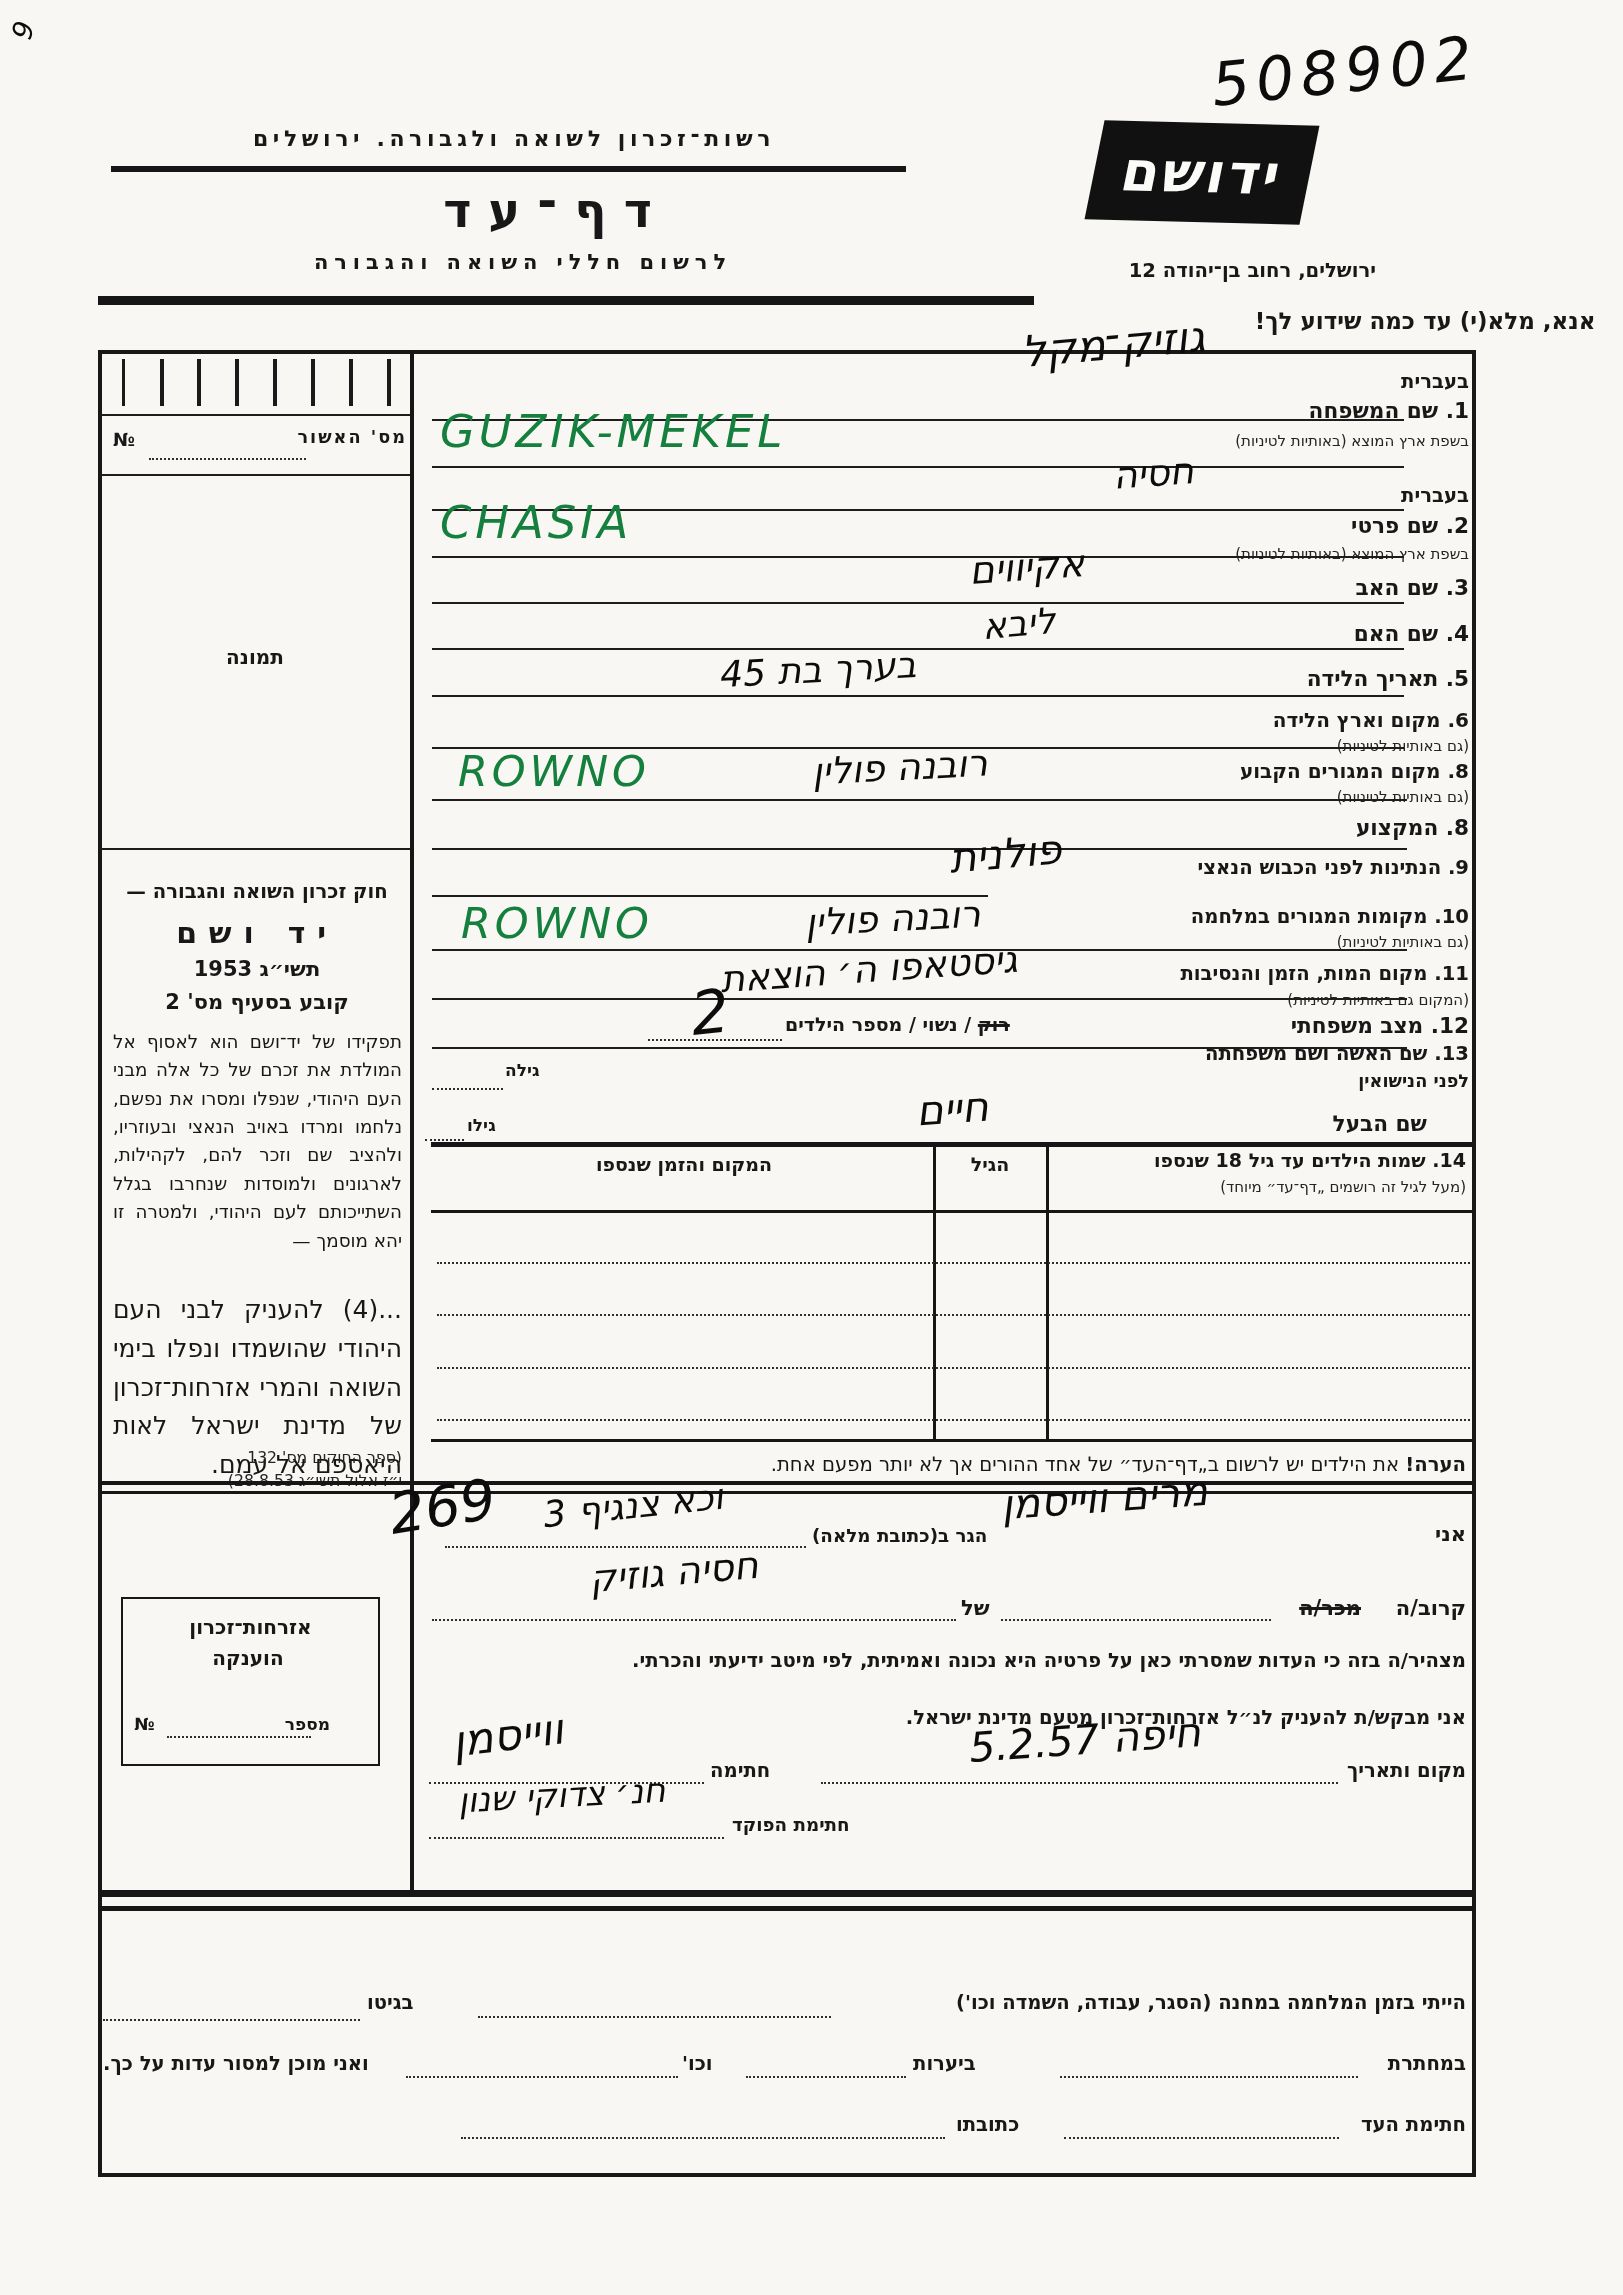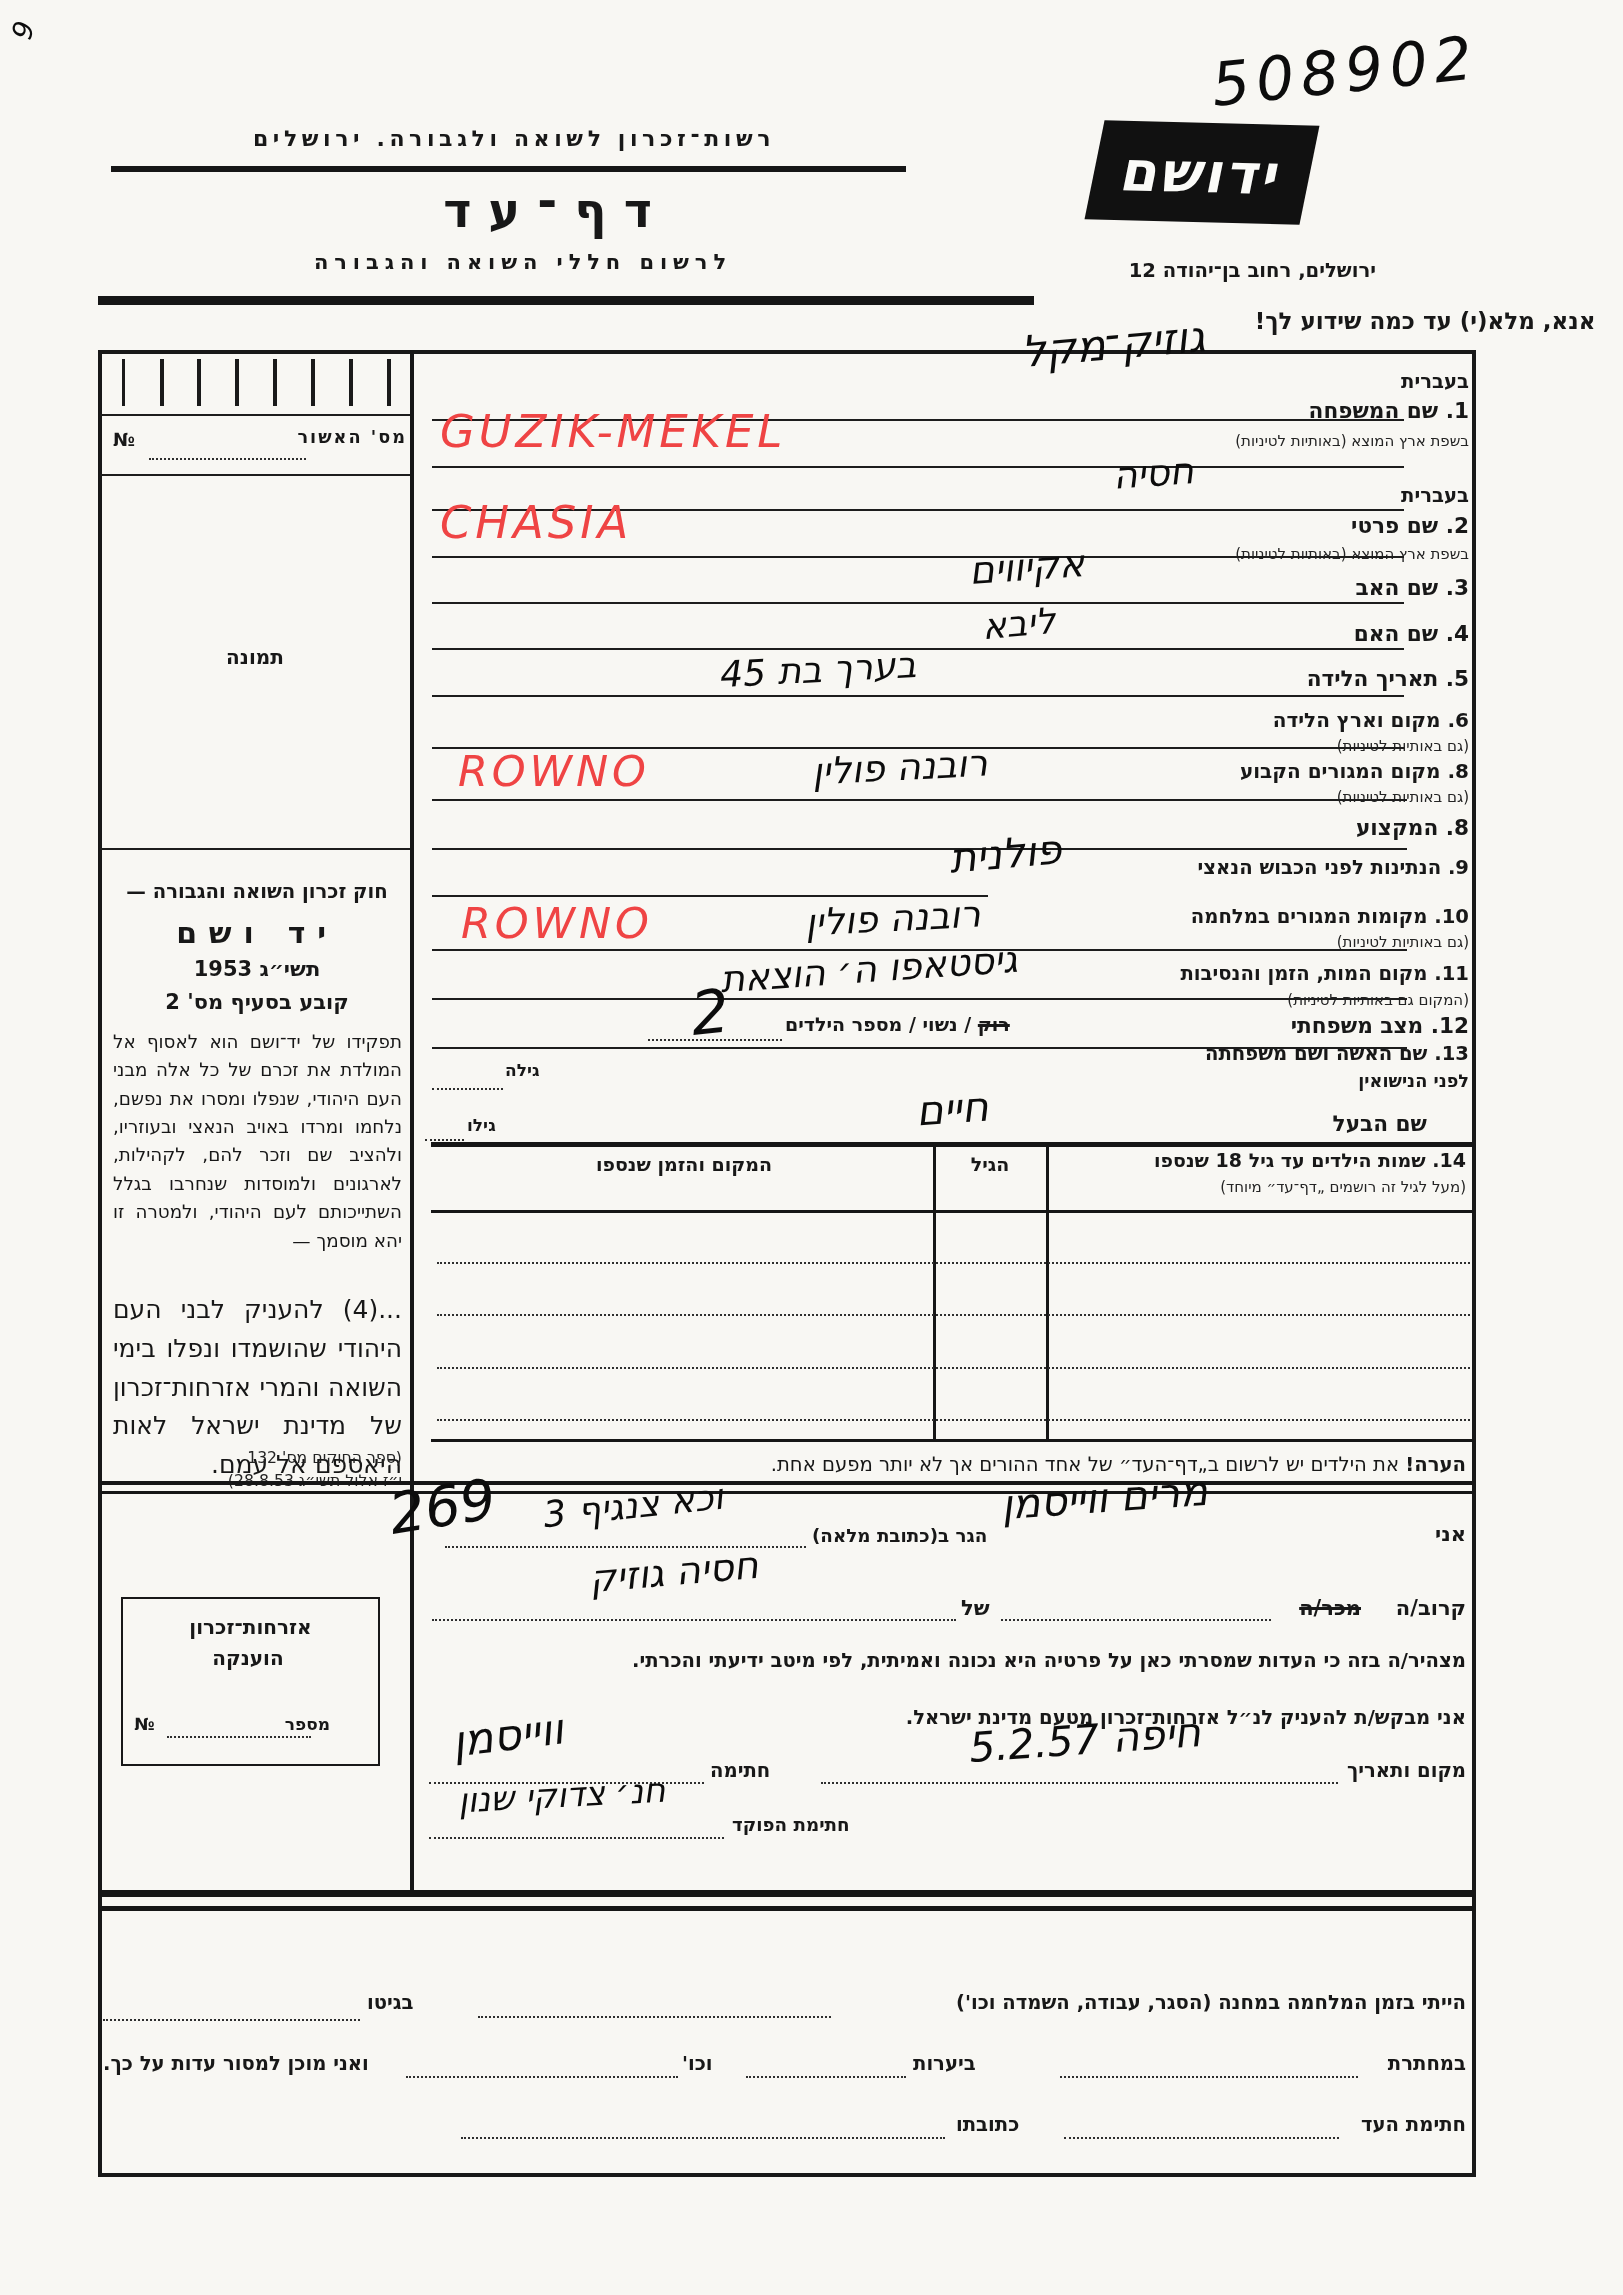--- a/index.html
+++ b/index.html
@@ -8,21 +8,21 @@
   .a{position:absolute;}
   .lbl{font-weight:bold;white-space:nowrap;color:#181818;}
   .sub{white-space:nowrap;color:#242424;}
   .ctr{text-align:center;}
   .rt{text-align:right;}
   .ln{height:0;border-bottom:2.6px solid #1d1d1d;}
   .dot{height:0;border-bottom:2.6px dotted #2e2e2e;}
   .bar{background:#161616;}
   .box{border:3.3px solid #181818;box-sizing:border-box;}
   .hw{font-style:italic;white-space:nowrap;color:#0c0c0c;}
-  .hwl{font-style:italic;white-space:nowrap;color:#ef4444;letter-spacing:3.9px;direction:ltr;}
+  .hwl{font-style:italic;white-space:nowrap;color:#15803d;letter-spacing:3.9px;direction:ltr;}
   .strike{text-decoration:line-through;text-decoration-thickness:2.6px;}
   .logo{background:#111;color:#fbfbf8;display:flex;align-items:center;justify-content:center;
         transform:skewX(-10deg) rotate(1.5deg);}
   .tick{position:absolute;top:0;width:3.9px;height:47px;background:#1a1a1a;}
 </style>
 </head>
 <body>
 
 <div id="page">
 

